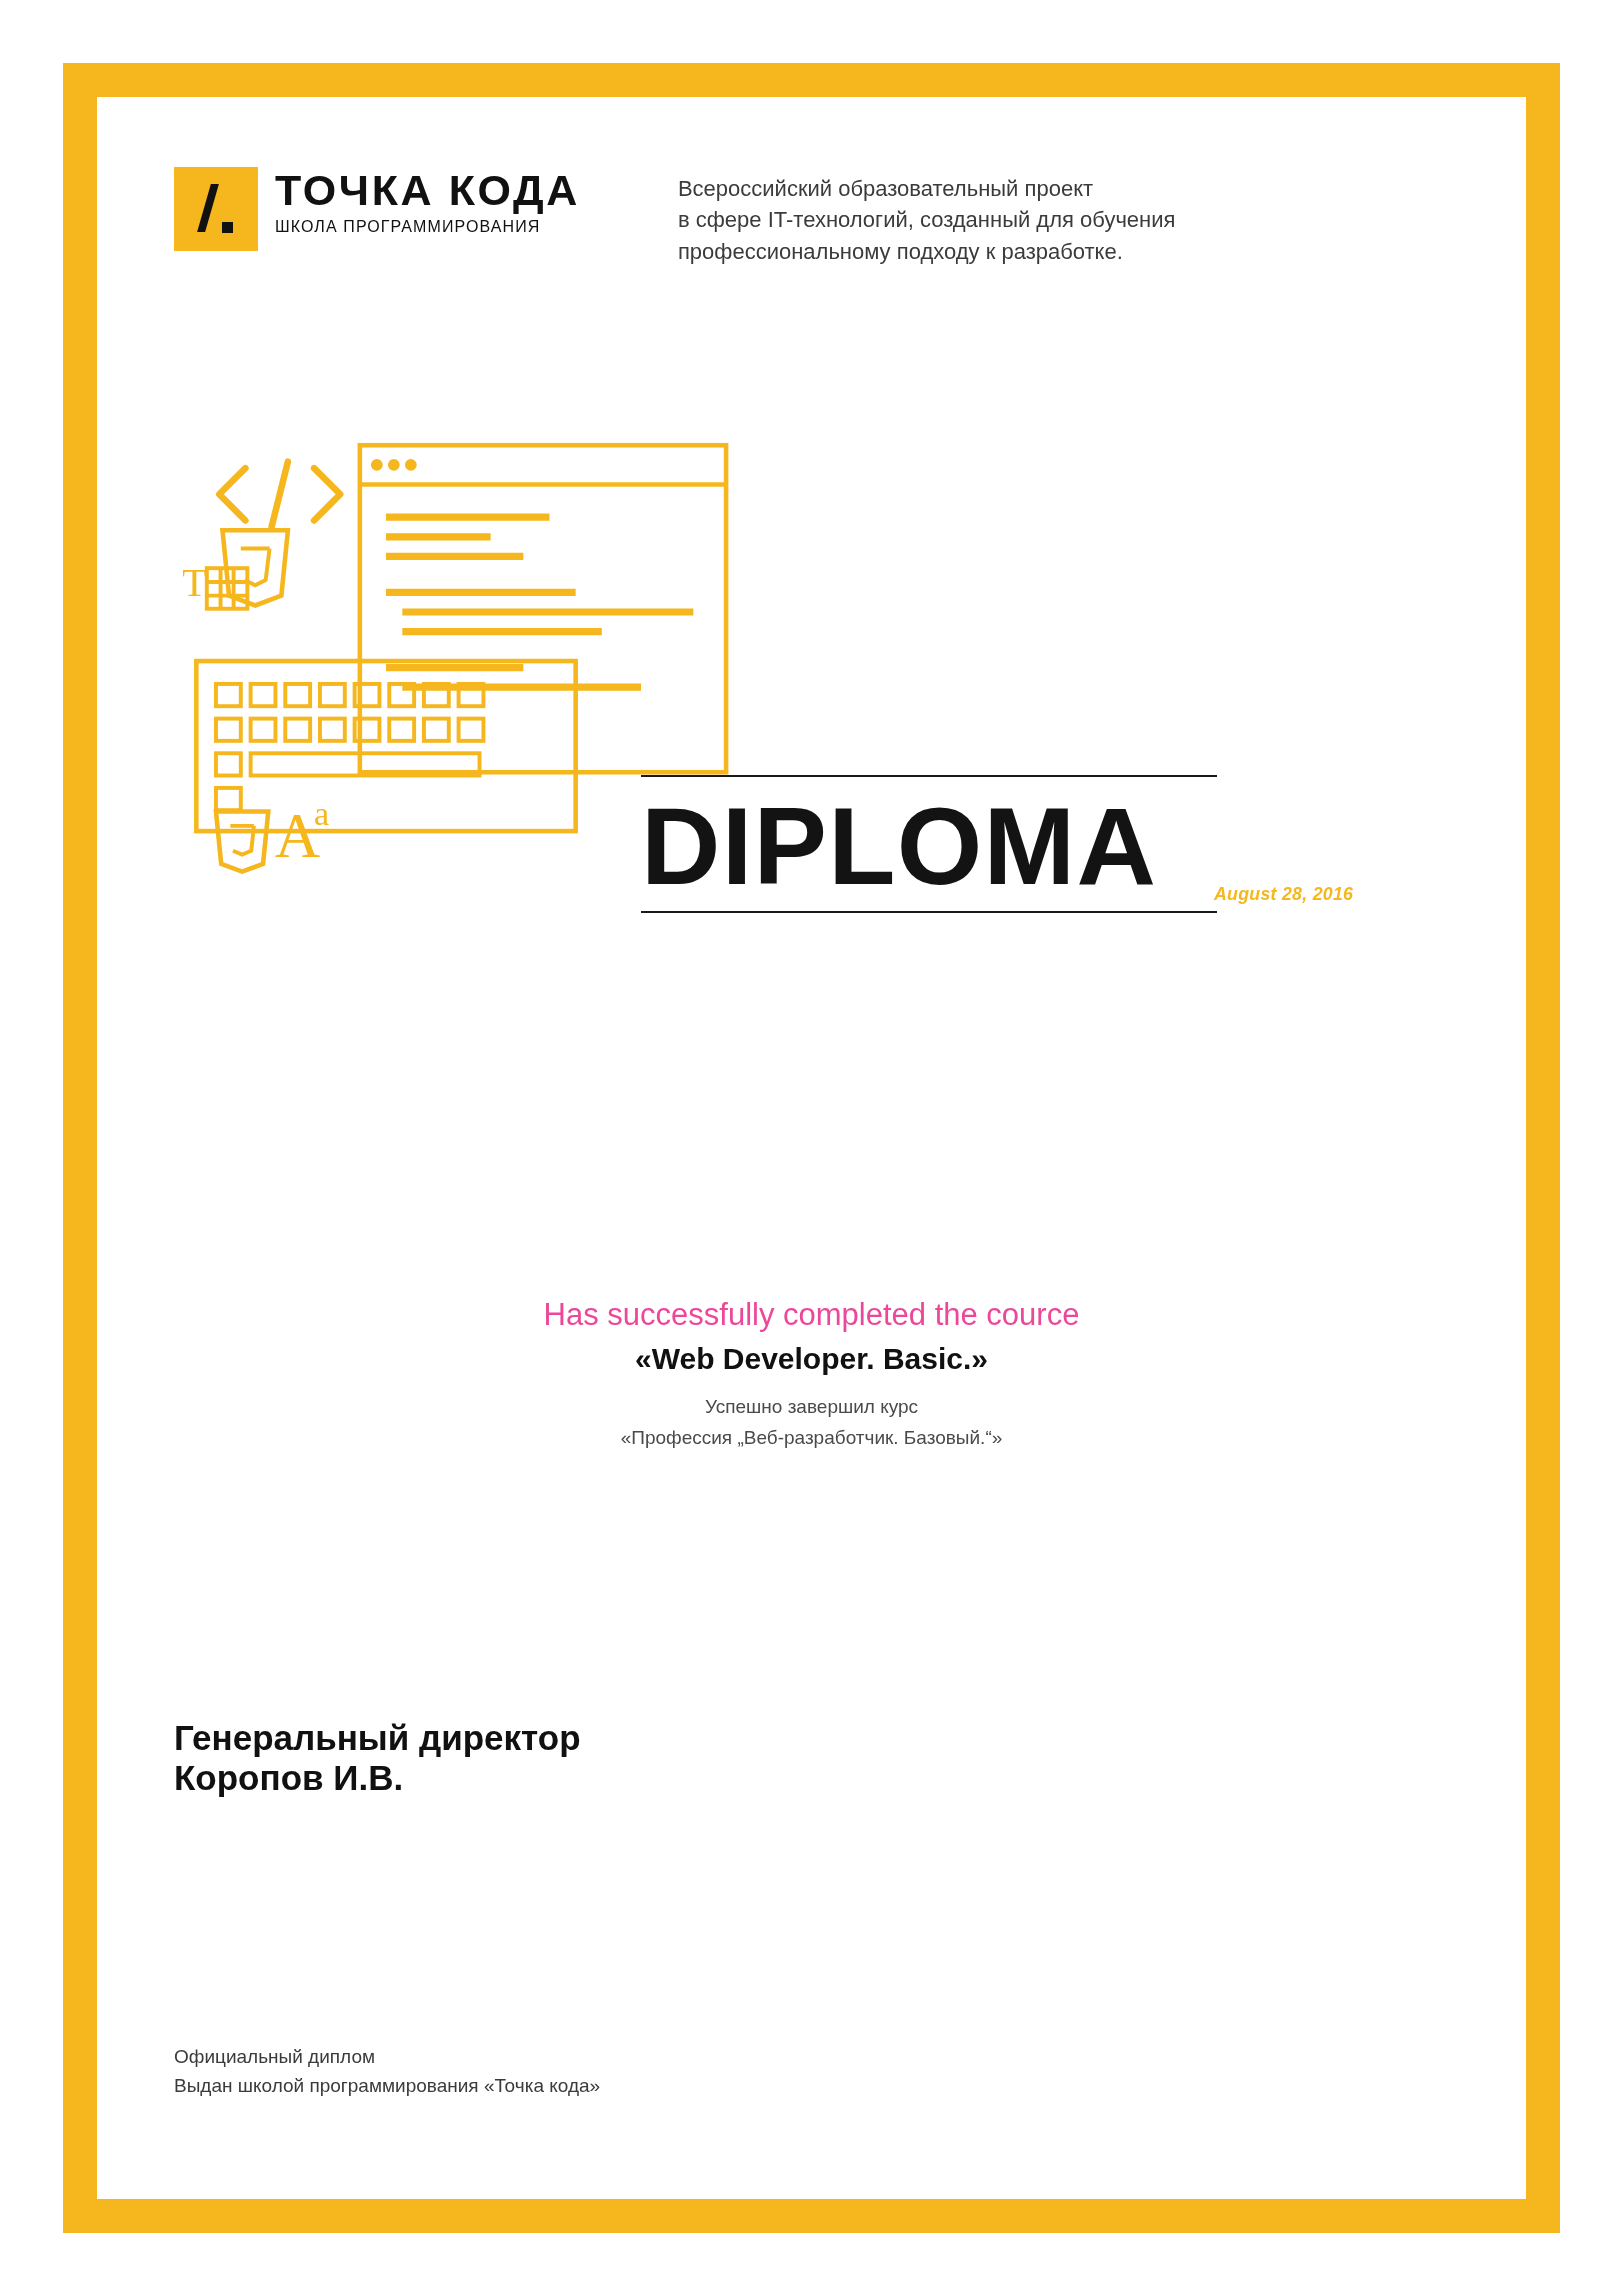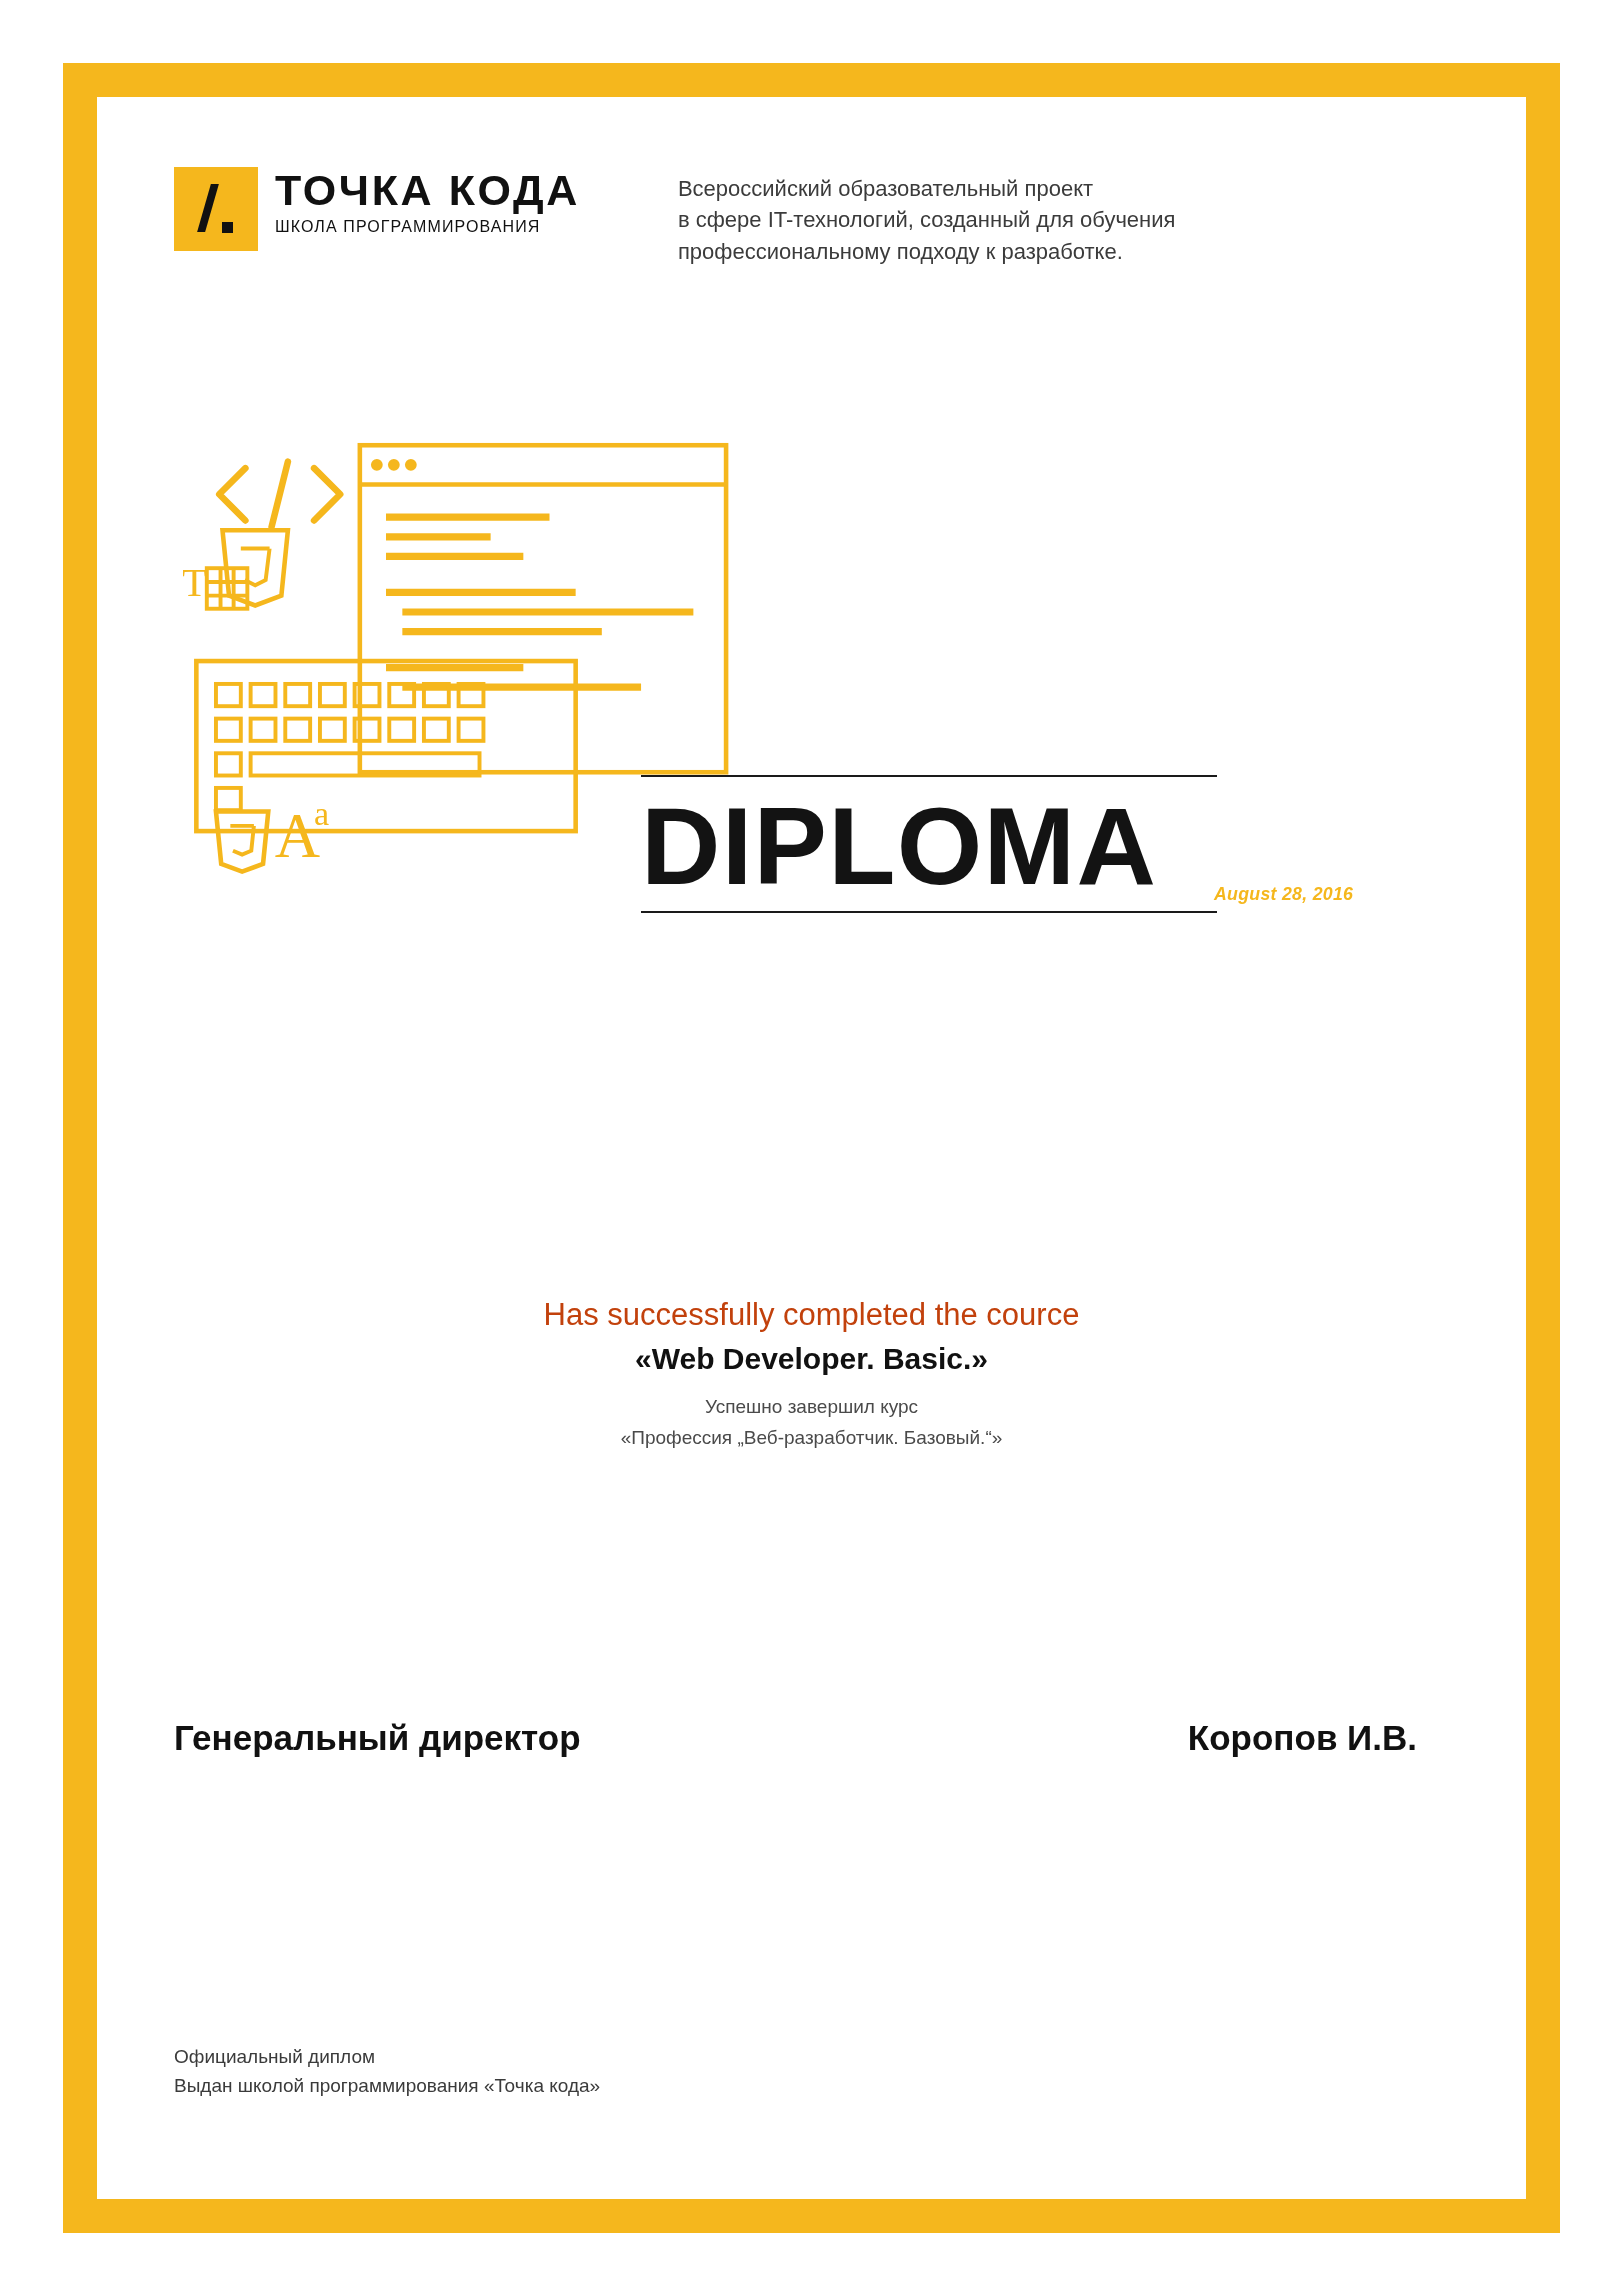--- a/index.html
+++ b/index.html
@@ -166,21 +166,21 @@
   
   .course {
     position: absolute;
     left: 0;
     top: 1296px;
     width: 1623px;
     text-align: center;
   }
   .course-en {
     font-size: 31px;
-    color: #c2410c;
+    color: #ec4899;
     line-height: 1.25;
   }
   .course-en-strong {
     font-size: 30px;
     font-weight: bold;
     color: #111111;
     margin-top: 7px;
   }
   .course-ru {
     font-size: 19px;
@@ -191,20 +191,21 @@
 
   
   .sign-row {
     position: absolute;
     left: 174px;
     top: 1718px;
     width: 1243px;
     display: flex;
     justify-content: space-between;
     align-items: baseline;
+    flex-direction: column;
   }
   .sign-title, .sign-name {
     font-size: 35px;
     font-weight: bold;
     color: #111111;
     white-space: nowrap;
   }
 
   
   .footer {

